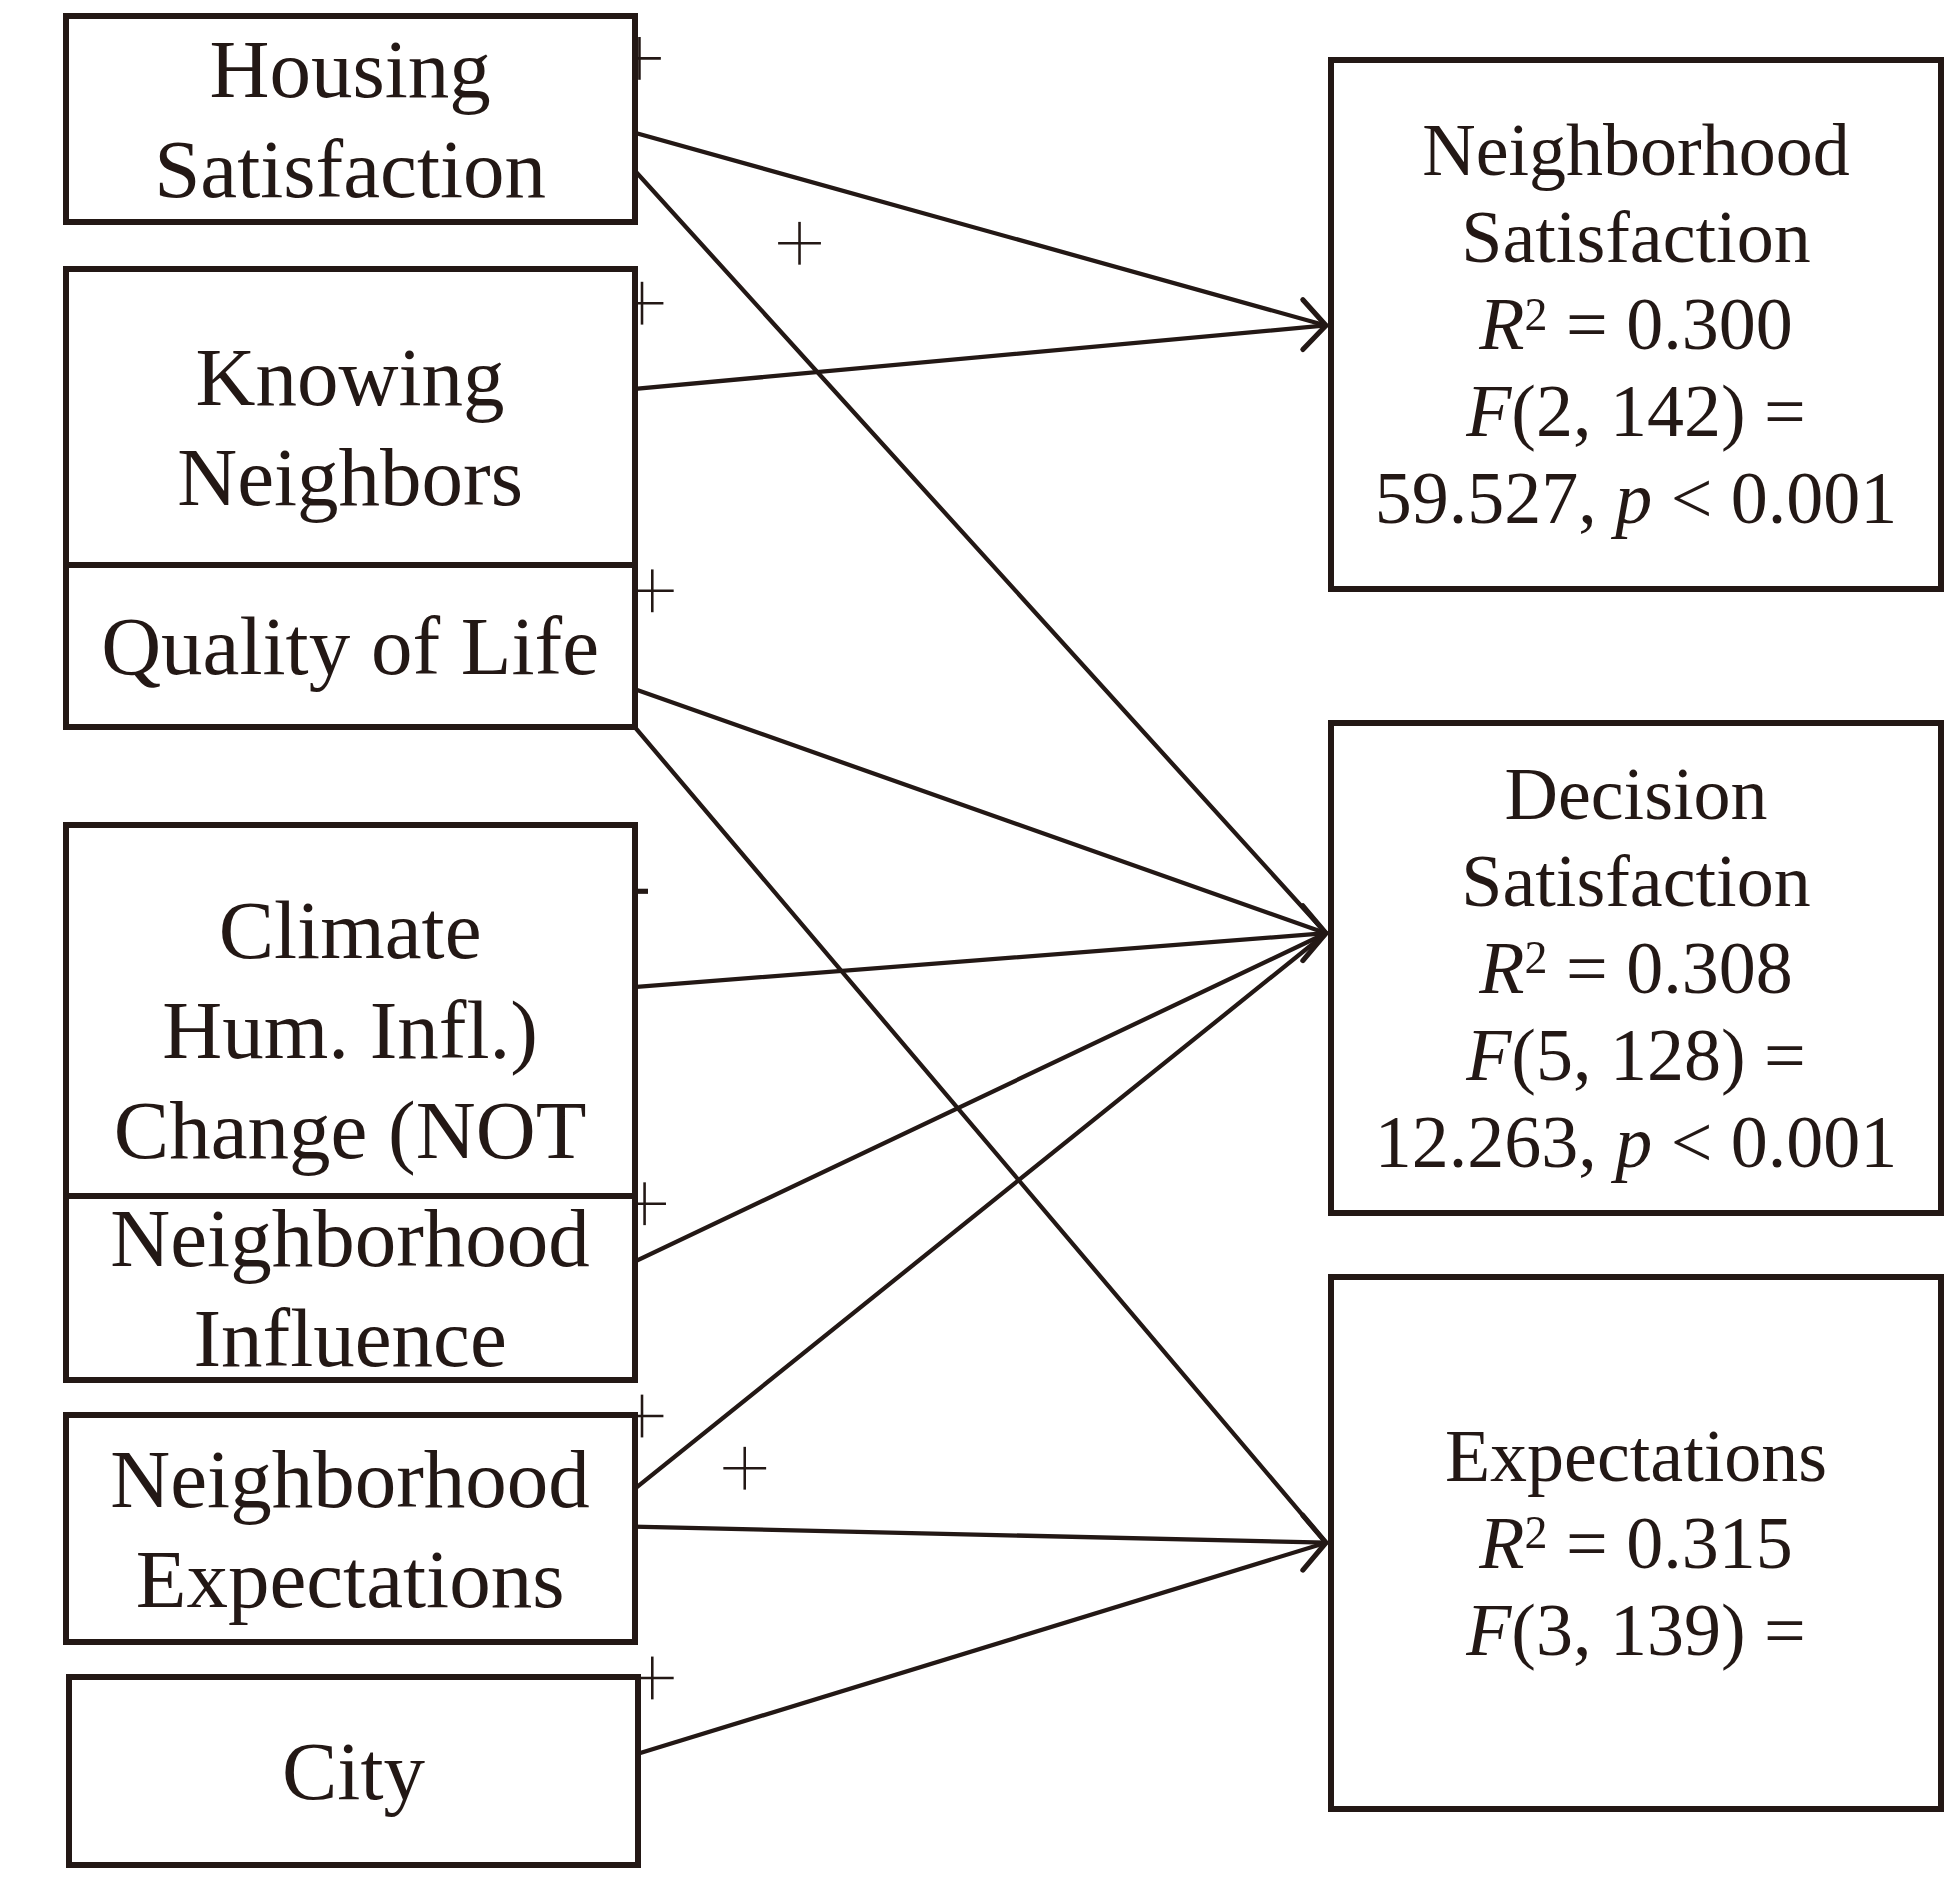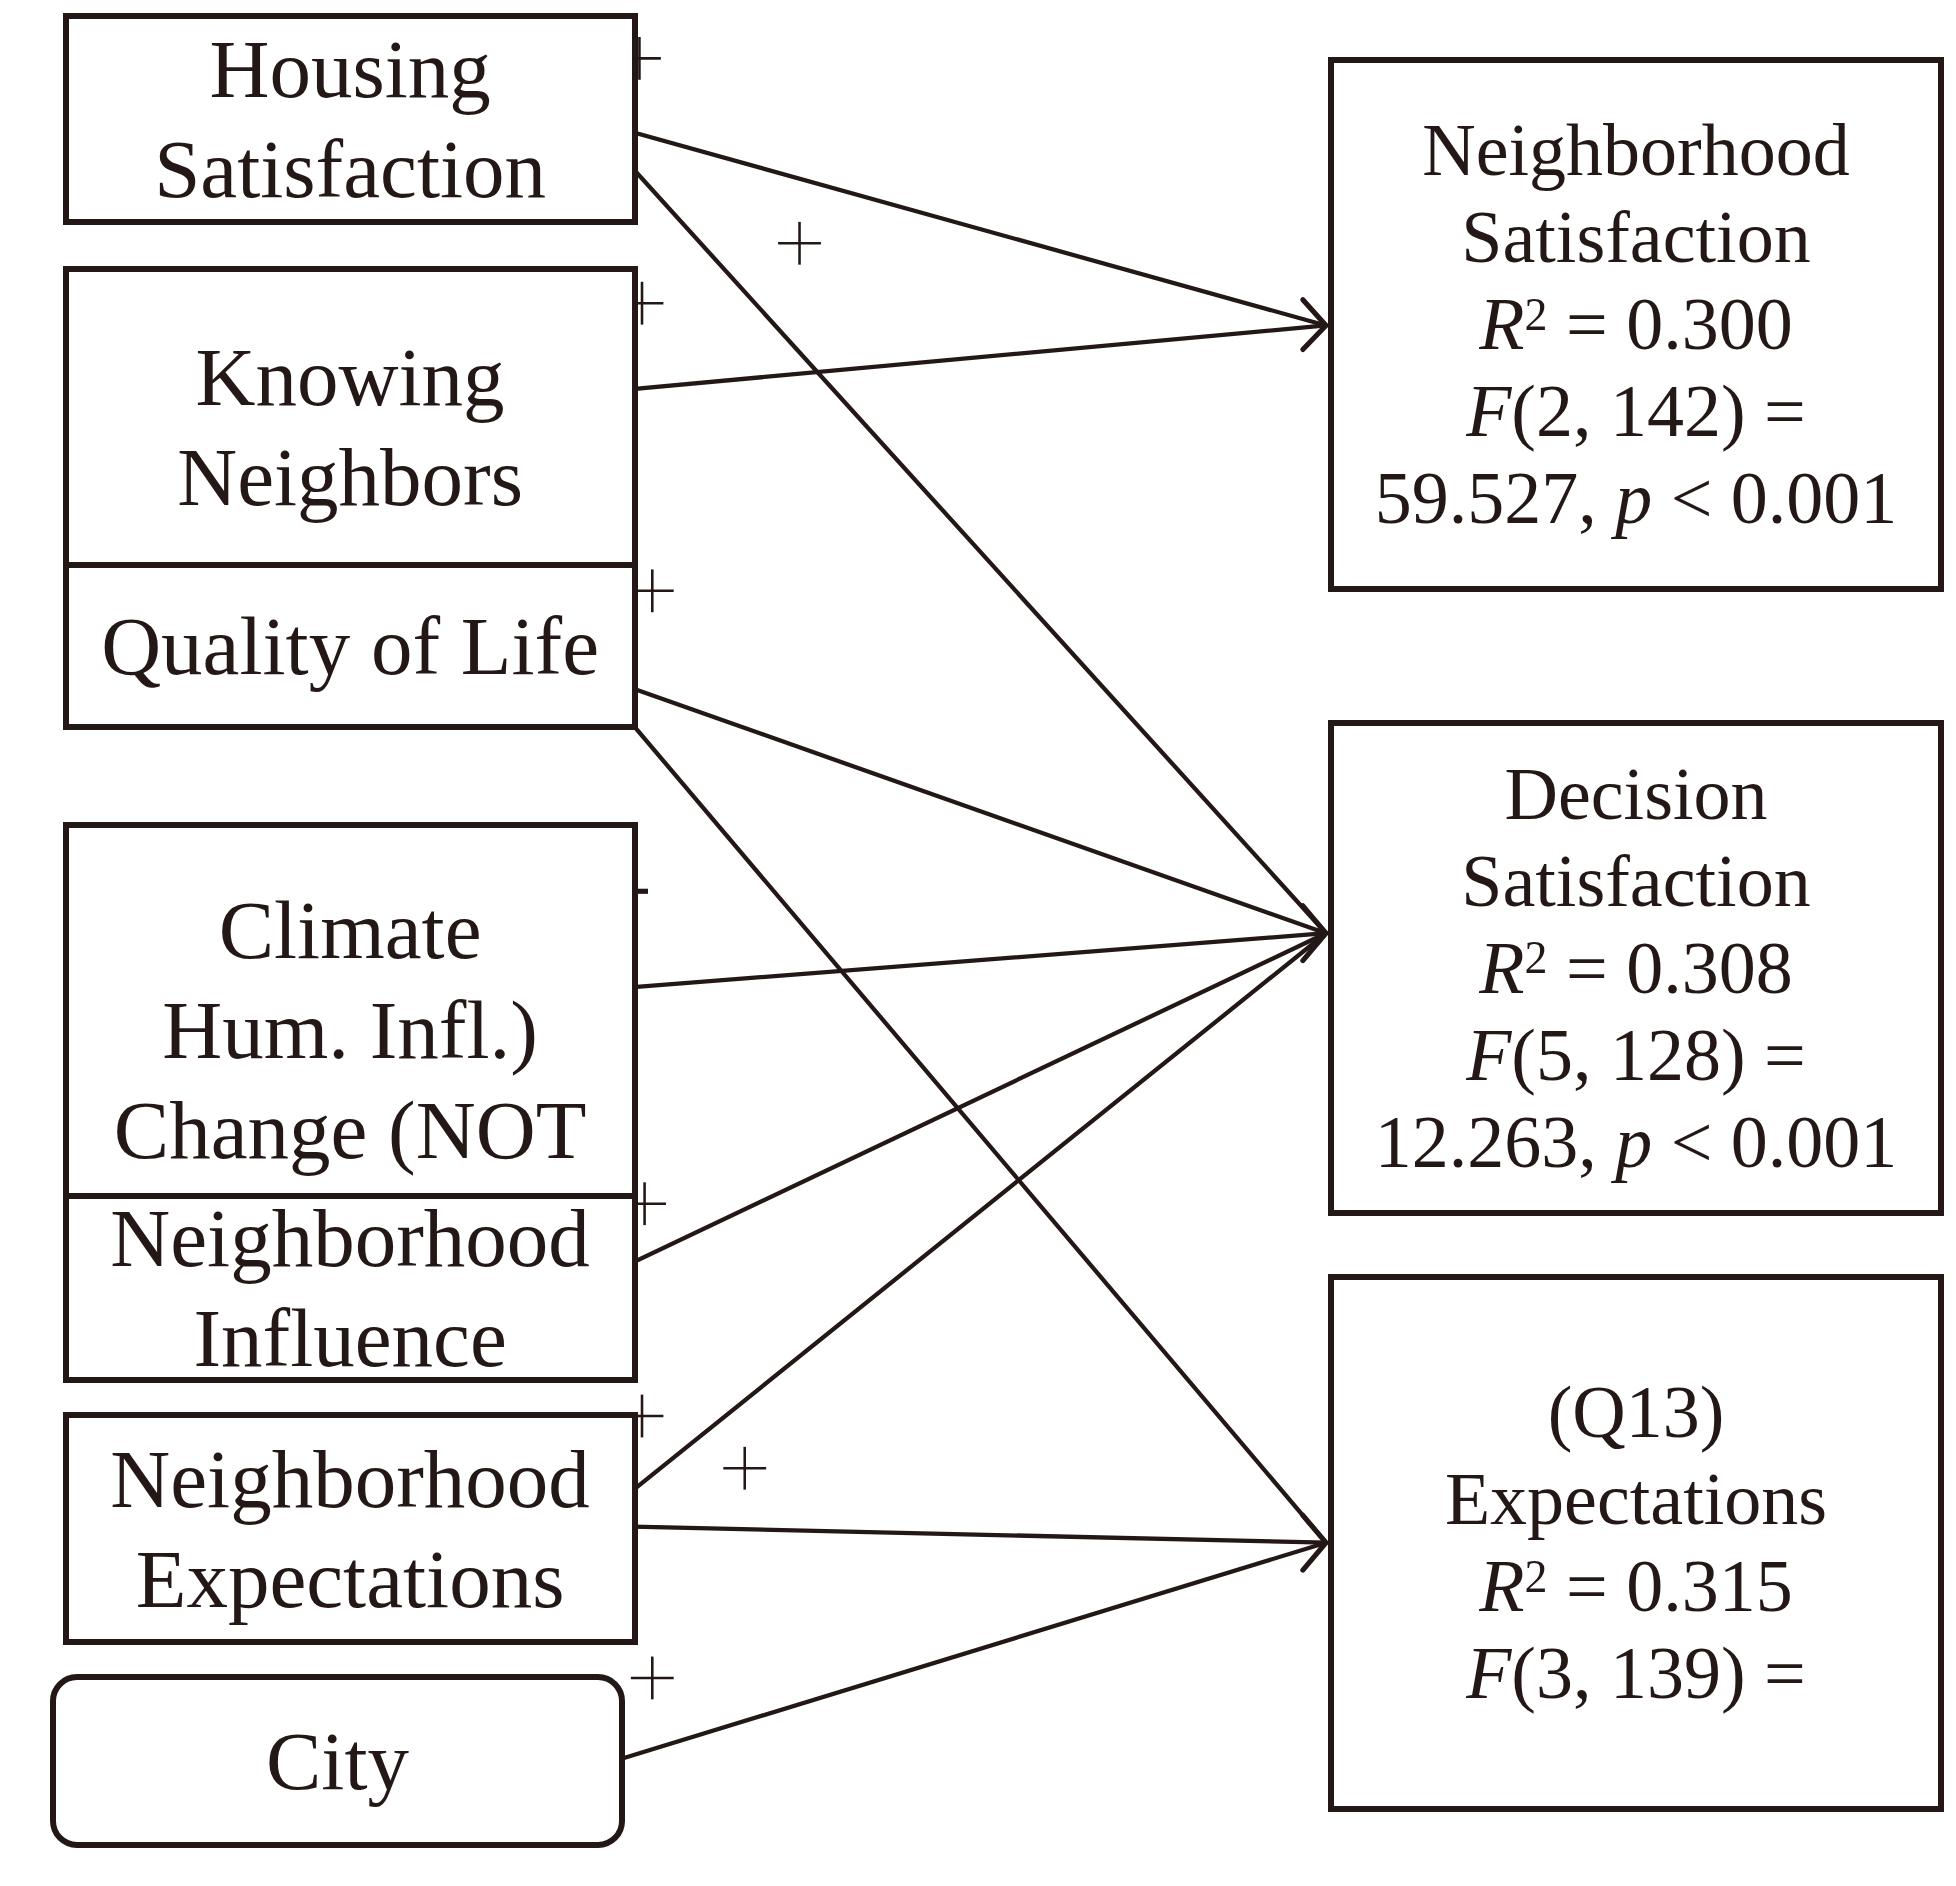--- a/index.html
+++ b/index.html
@@ -102,39 +102,38 @@
 <div class="box left-box" style="left:14.6px; top:1193px; width:575px; height:190px;">
   <span class="line">Neighborhood</span>
   <span class="line">Influence</span>
 </div>
 
 <div class="box left-box" style="left:14.6px; top:1412px; width:575px; height:233px;">
   <span class="line">Neighborhood</span>
   <span class="line">Expectations</span>
 </div>
 
-<div class="box left-box" style="left:2px; top:1674px; width:575px; height:174px;border-radius:27px;">
+<div class="box left-box" style="left:18px; top:1674px; width:575px; height:194px;">
   <span class="line">City</span>
 </div>
 
 <div class="box right-box" style="left:1328px; top:57px; width:616px; height:535px;">
   <span class="line">Neighborhood</span>
   <span class="line">Satisfaction</span>
   <span class="line"><span class="it">R</span><sup>2</sup> <span>= 0.300</span></span>
   <span class="line"><span class="it">F</span><span>(2, 142) =</span></span>
   <span class="line"><span>59.527,</span> <span class="it">p</span> <span>&lt; 0.001</span></span>
 </div>
 
 <div class="box right-box" style="left:1328px; top:685px; width:616px; height:496px;margin-top:35px;">
   <span class="line">Decision</span>
   <span class="line">Satisfaction</span>
   <span class="line"><span class="it">R</span><sup>2</sup> <span>= 0.308</span></span>
   <span class="line"><span class="it">F</span><span>(5, 128) =</span></span>
   <span class="line"><span>12.263,</span> <span class="it">p</span> <span>&lt; 0.001</span></span>
 </div>
 
 <div class="box right-box" style="left:1328px; top:1274px; width:616px; height:538px;">
-  <span class="line">(Q13)</span>
   <span class="line">Expectations</span>
   <span class="line"><span class="it">R</span><sup>2</sup> <span>= 0.315</span></span>
   <span class="line"><span class="it">F</span><span>(3, 139) =</span></span>
 </div>
 
 
 </body></html>

